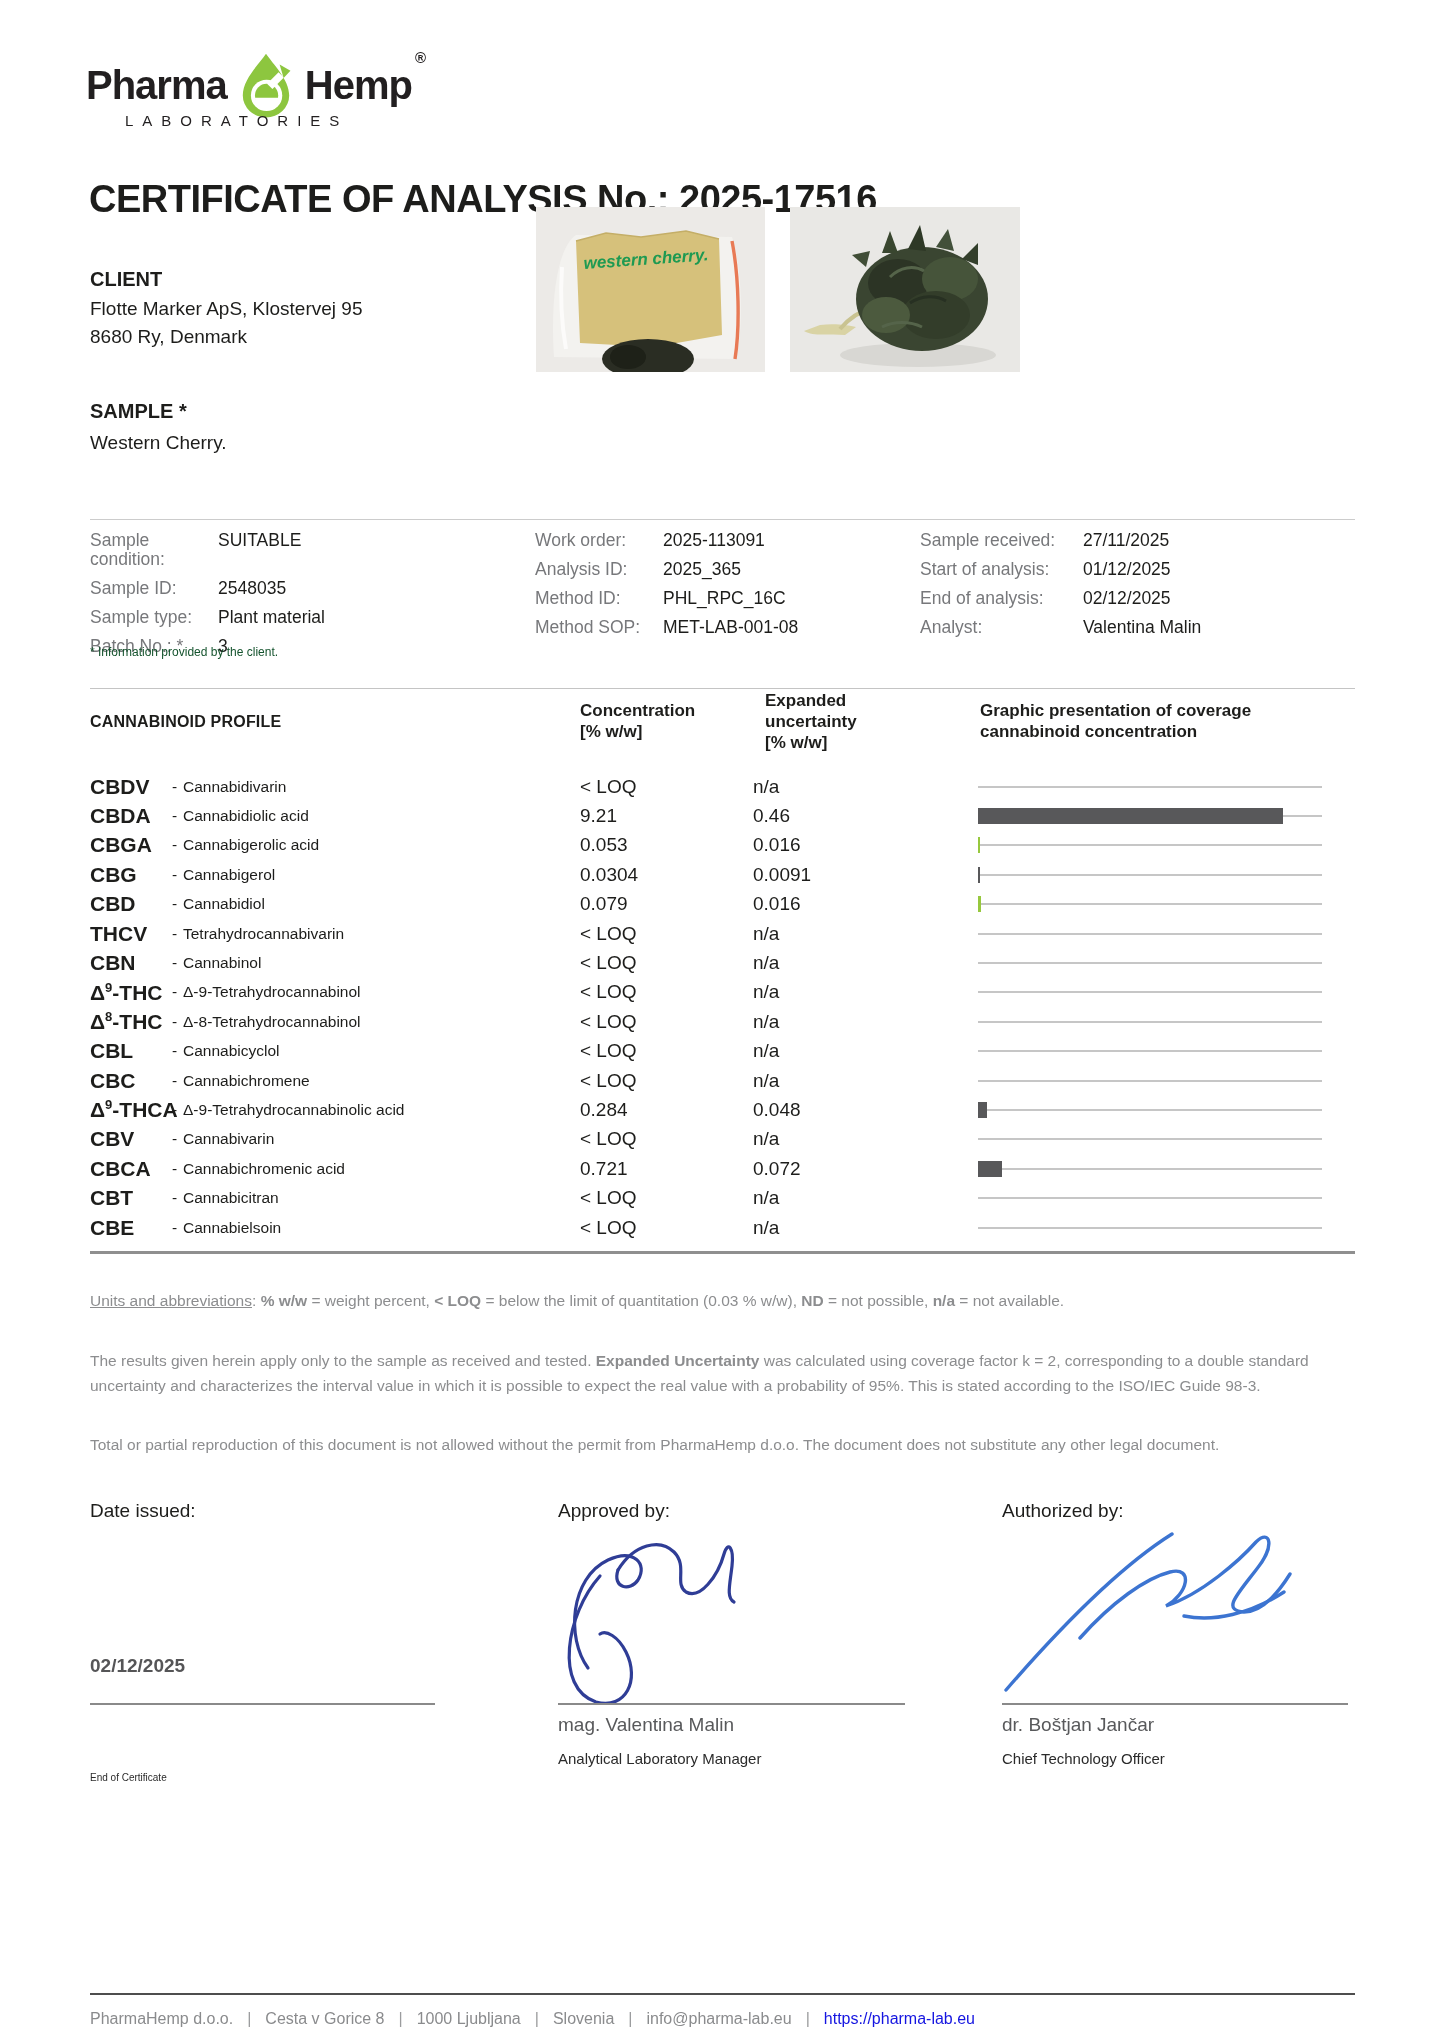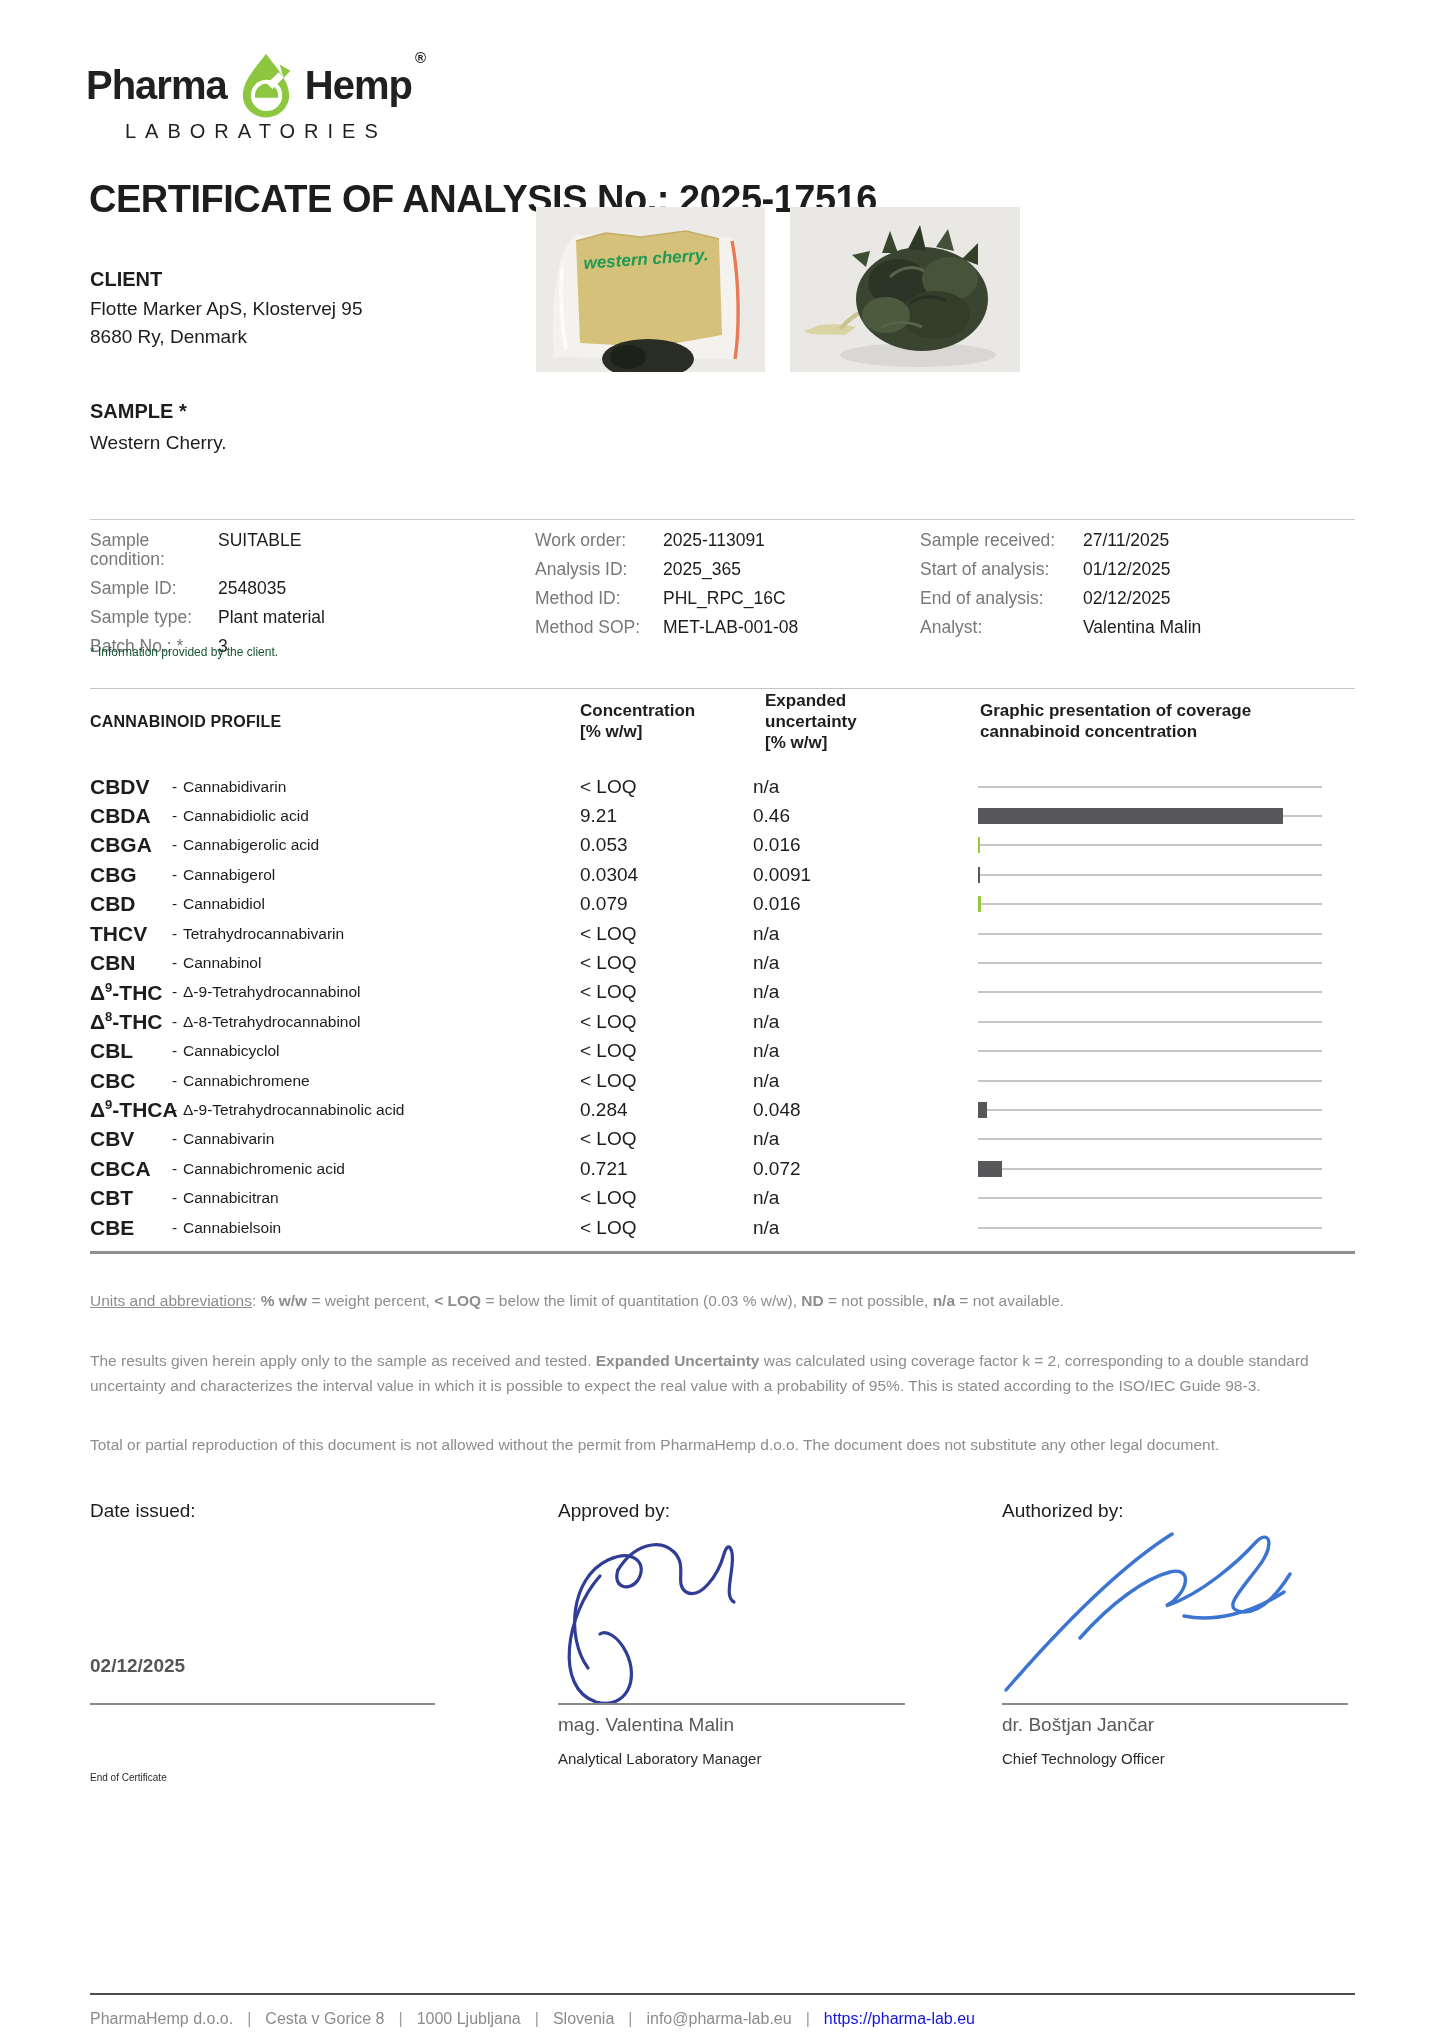--- a/index.html
+++ b/index.html
@@ -6,21 +6,21 @@
   .page{
     position:relative; width:1445px; height:2041px; background:#ffffff;
     font-family:"Liberation Sans", sans-serif; color:#1d1d1b; overflow:hidden;
   }
   .abs{position:absolute;}
 
   
   .logo{left:86px; top:52px; display:flex; align-items:center; gap:10px;}
   .logo .word{font-size:40px; font-weight:bold; color:#221f20; letter-spacing:-1px;}
   .logo .reg{font-size:15px; font-weight:bold; vertical-align:top; position:relative; top:-14px; left:3px;}
-  .tagline{left:125px; top:112px; font-size:20px; letter-spacing:9px; color:#221f20; font-weight:500;margin-top:8px;}
+  .tagline{left:125px; top:112px; font-size:15px; letter-spacing:9px; color:#221f20; font-weight:500;}
 
   
   .title{left:89px; top:178px; font-size:38px; font-weight:bold; color:#1d1d1b; letter-spacing:-0.5px;}
 
   
   .h-bold{font-size:20px; font-weight:bold; color:#1d1d1b;}
   .body-text{font-size:19px; color:#1d1d1b;}
 
   
   .photo{border:0;}

